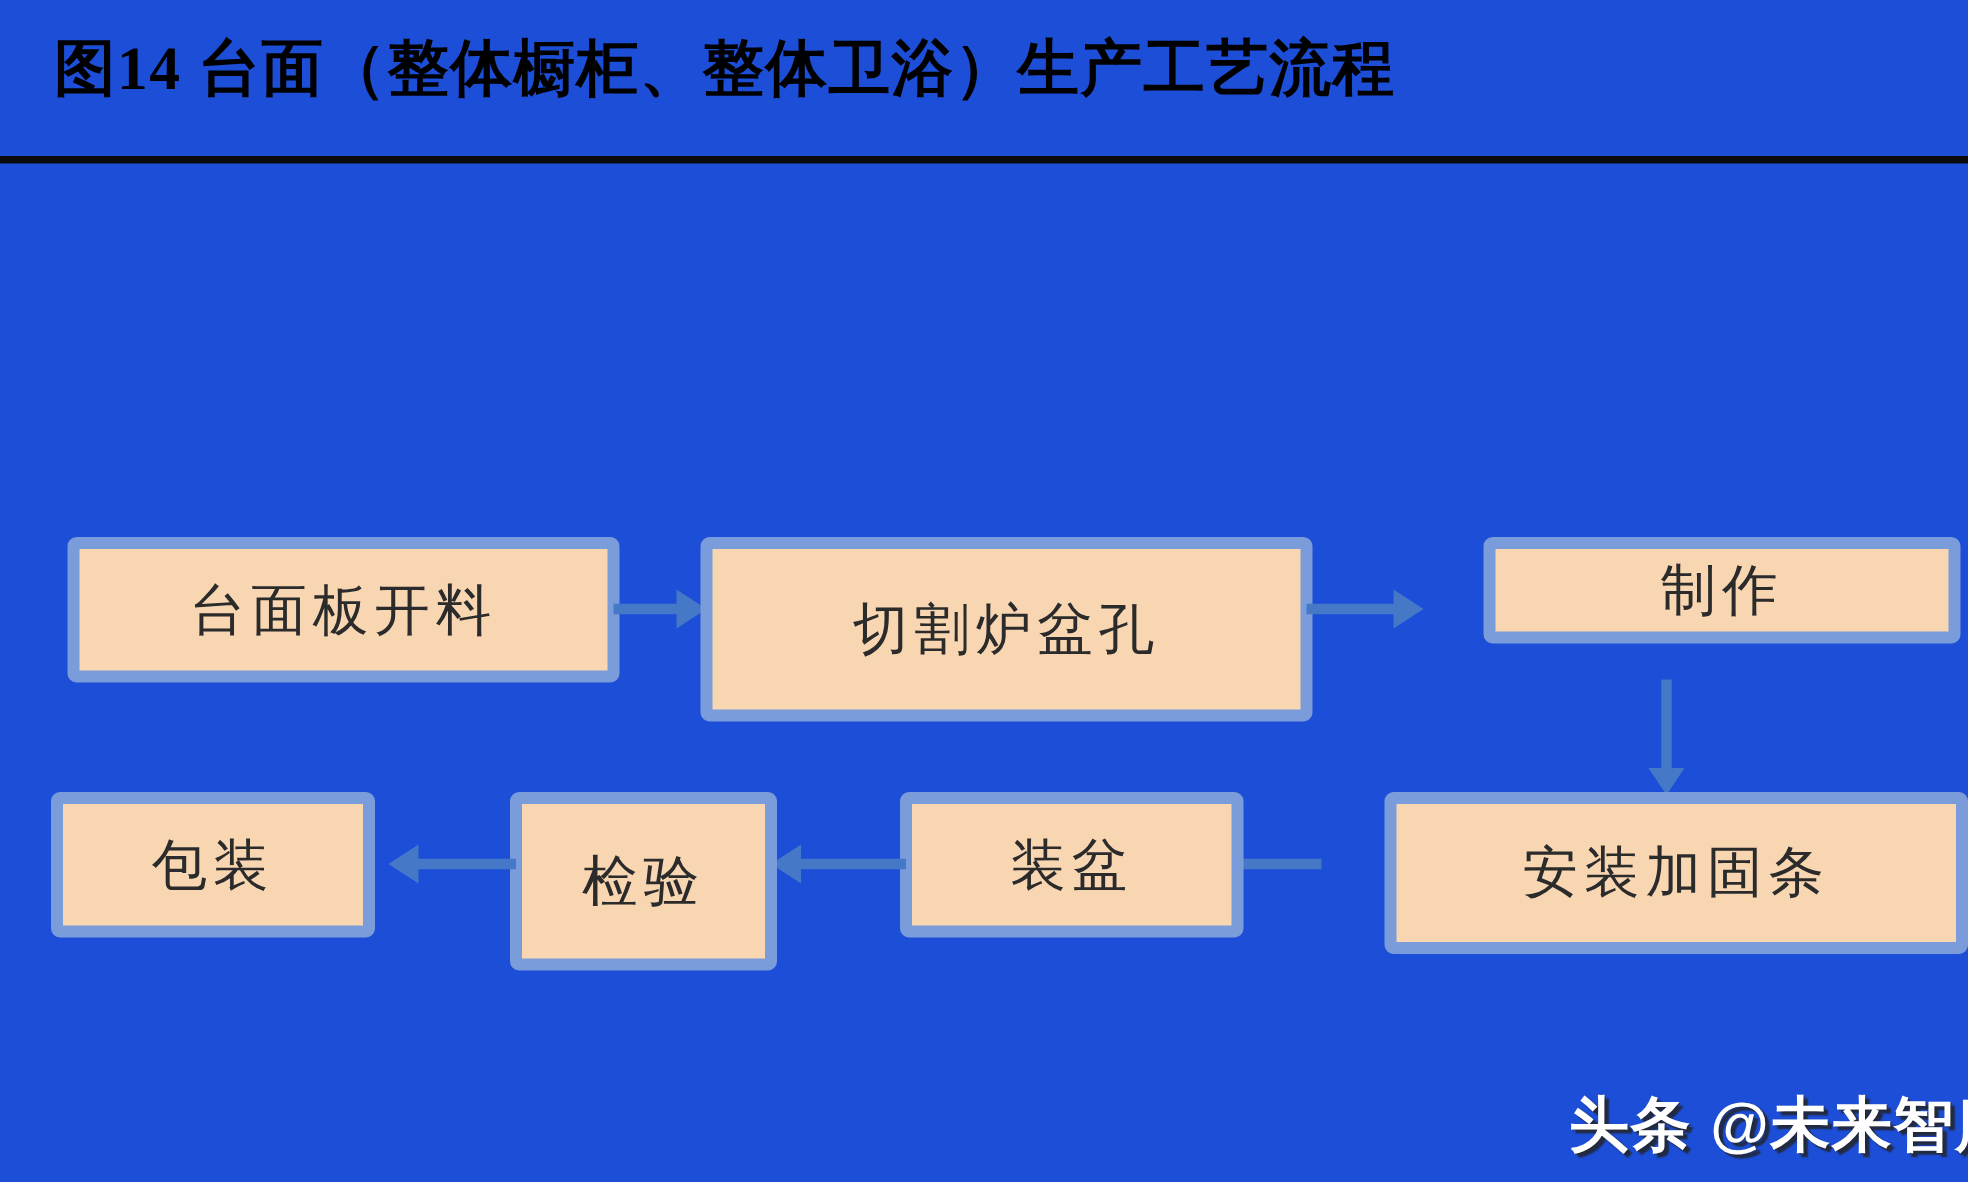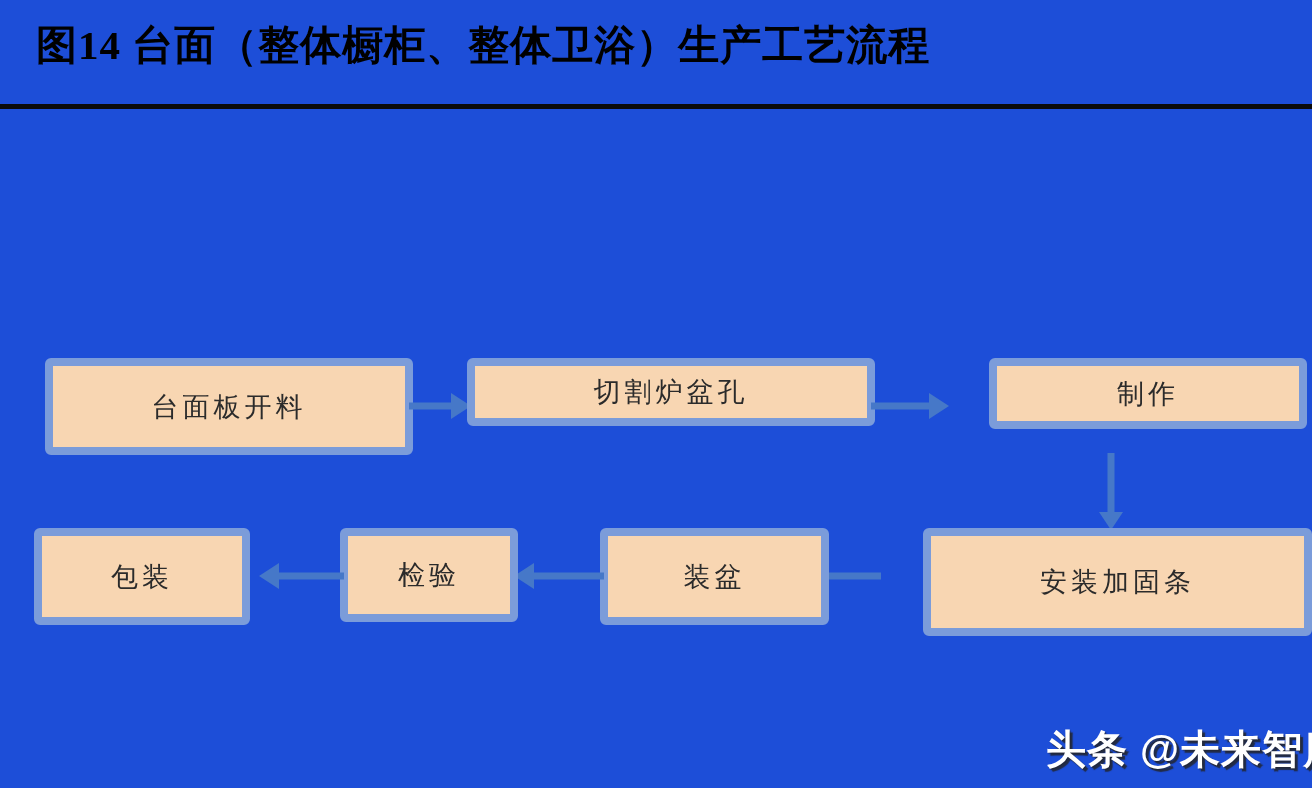--- a/index.html
+++ b/index.html
@@ -33,29 +33,29 @@
   .node{
     position:absolute;
     box-sizing:border-box;
     border:8px solid var(--node-border);
     background:var(--node-fill);
     border-radius:6px;
     display:flex;align-items:center;justify-content:center;
   }
   .node-label{
     font-family:"Liberation Serif","DejaVu Serif",serif;
-    font-size:27px;color:#2b2b2b;letter-spacing:4px;
+    font-size:37px;color:#2b2b2b;letter-spacing:4px;
     white-space:nowrap;
   }
   .n1{left:45px;  top:358px; width:368px; height:97px;}
-  .n2{left:467px; top:358px; width:408px; height:68px;}
+  .n2{left:467px; top:358px; width:408px; height:123px;}
   .n3{left:989px; top:358px; width:318px; height:71px;}
   .n4{left:923px; top:528px; width:389px; height:108px;}
   .n5{left:600px; top:528px; width:229px; height:97px;}
-  .n6{left:340px; top:528px; width:178px; height:94px;}
+  .n6{left:340px; top:528px; width:178px; height:119px;}
   .n7{left:34px;  top:528px; width:216px; height:97px;}
 
   
   .arrow{position:absolute;}
   .arrow .shaft{position:absolute;background:var(--arrow);}
   .arrow .head{position:absolute;width:0;height:0;}
 
   .arrow-right .shaft{left:0;right:16px;top:50%;height:7px;transform:translateY(-50%);}
   .arrow-right .head{
     right:0;top:50%;transform:translateY(-50%);

